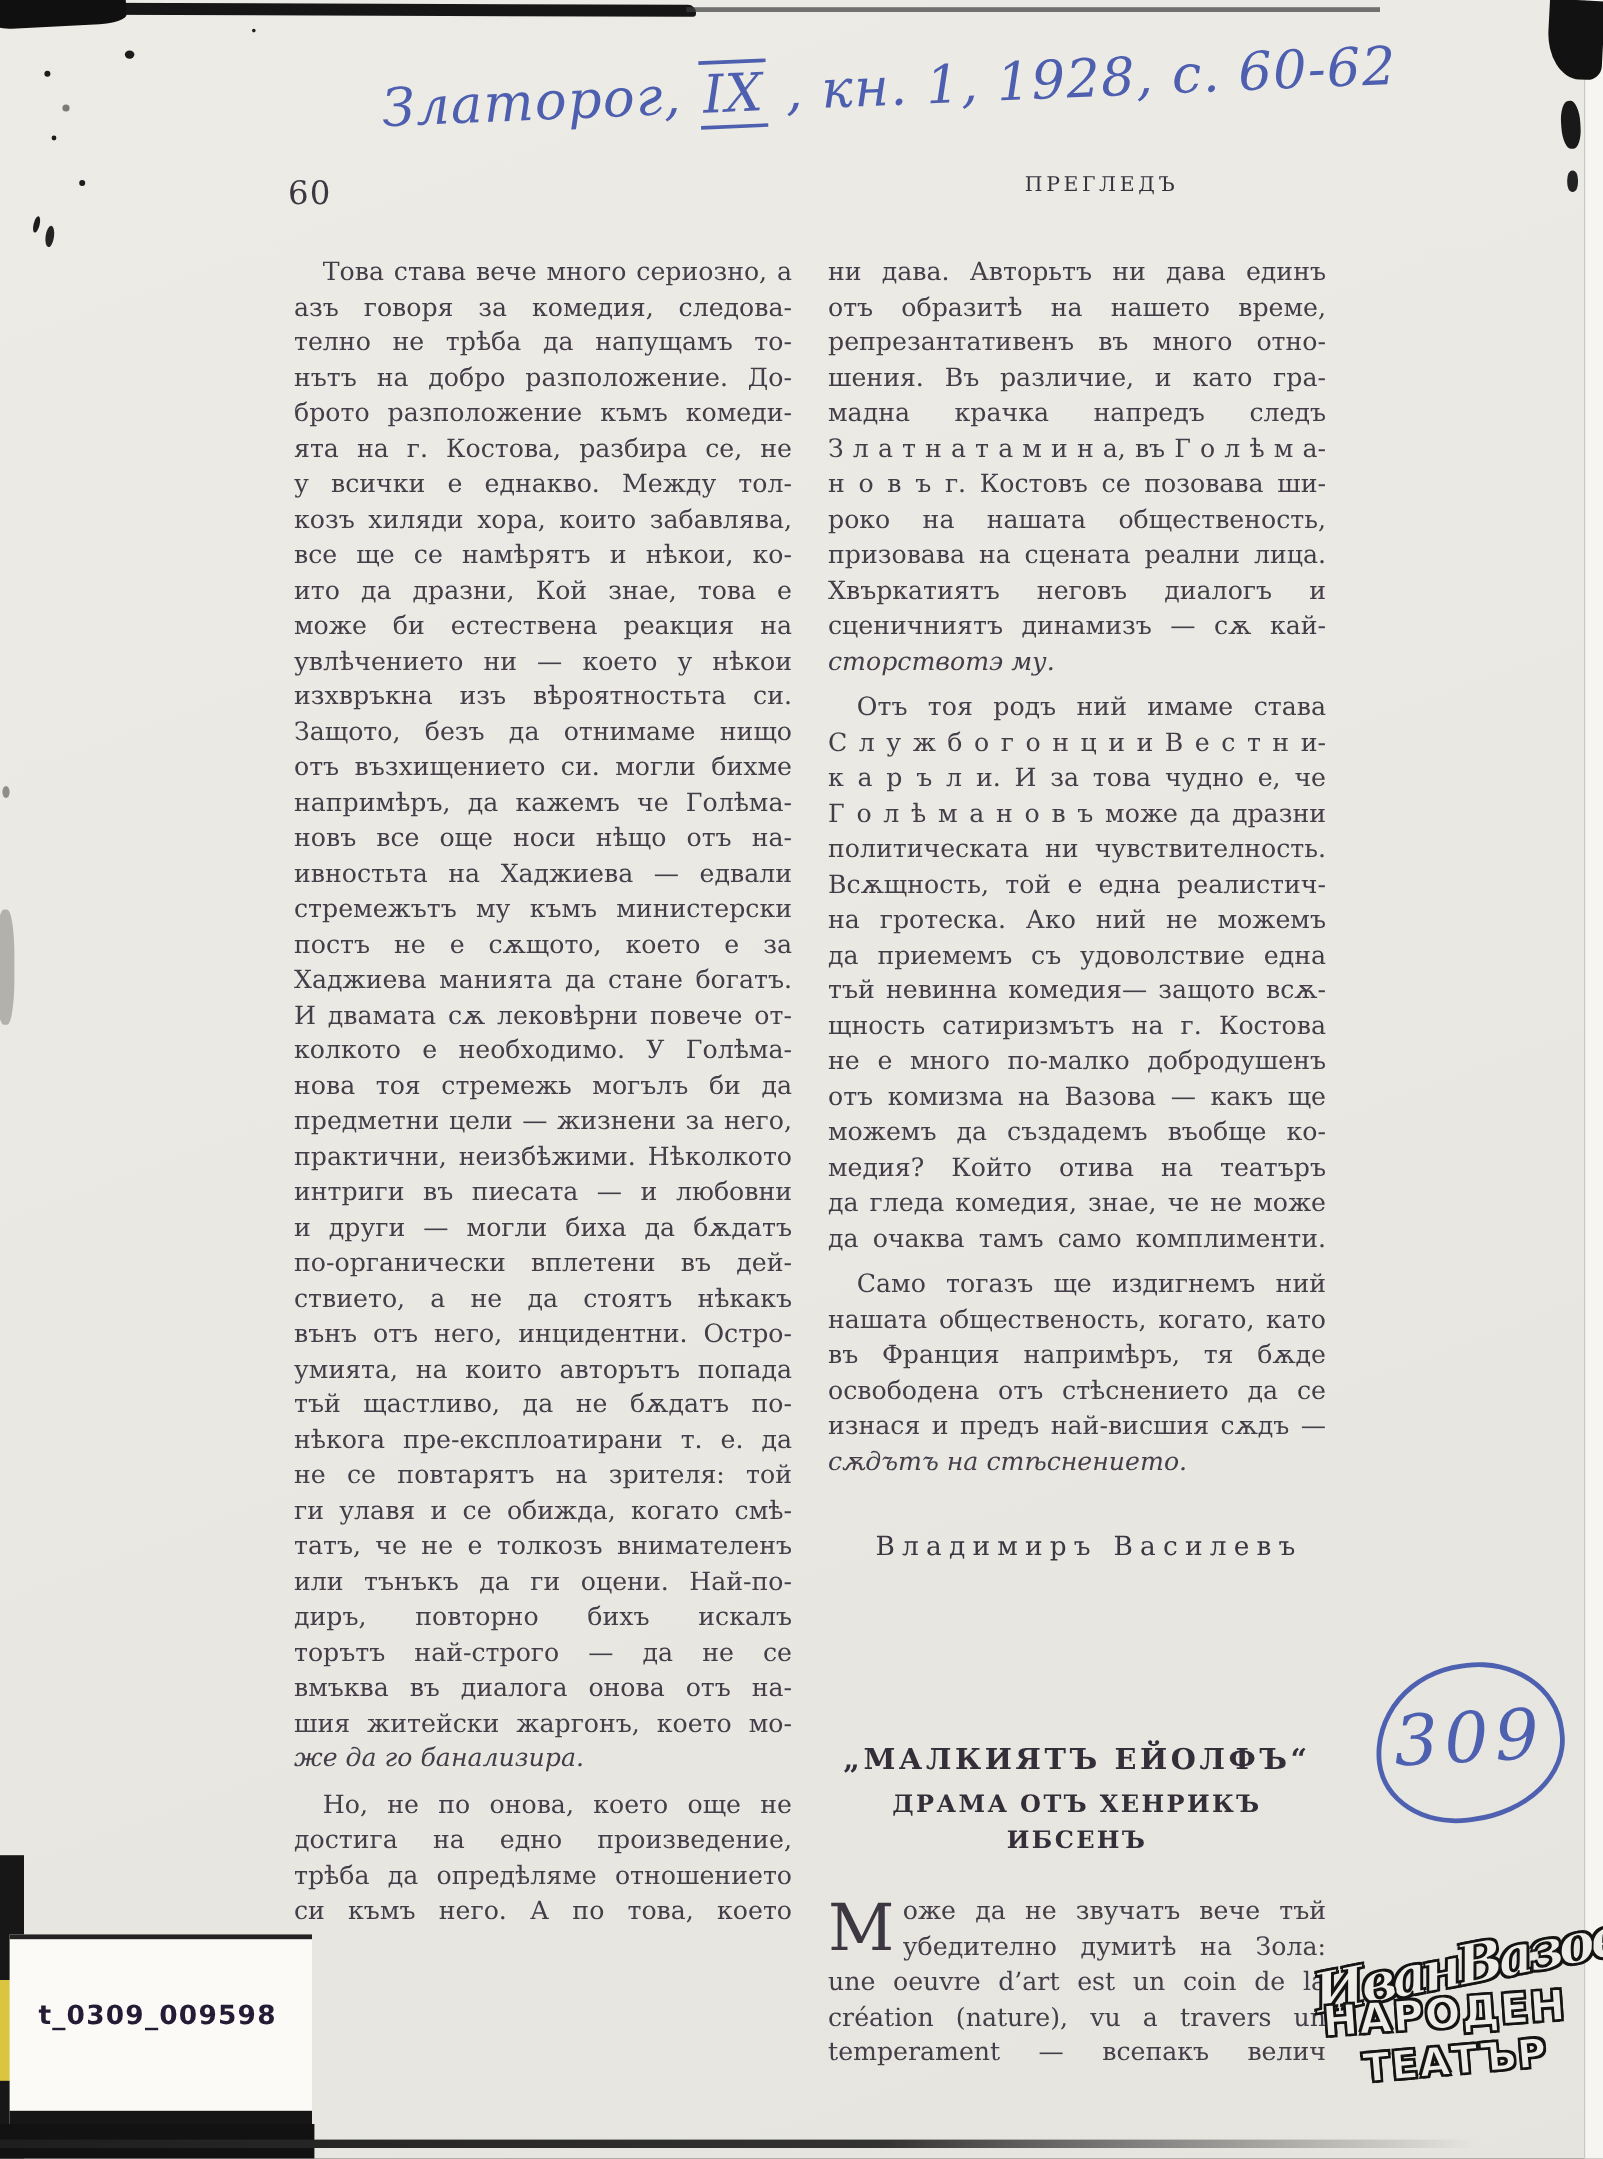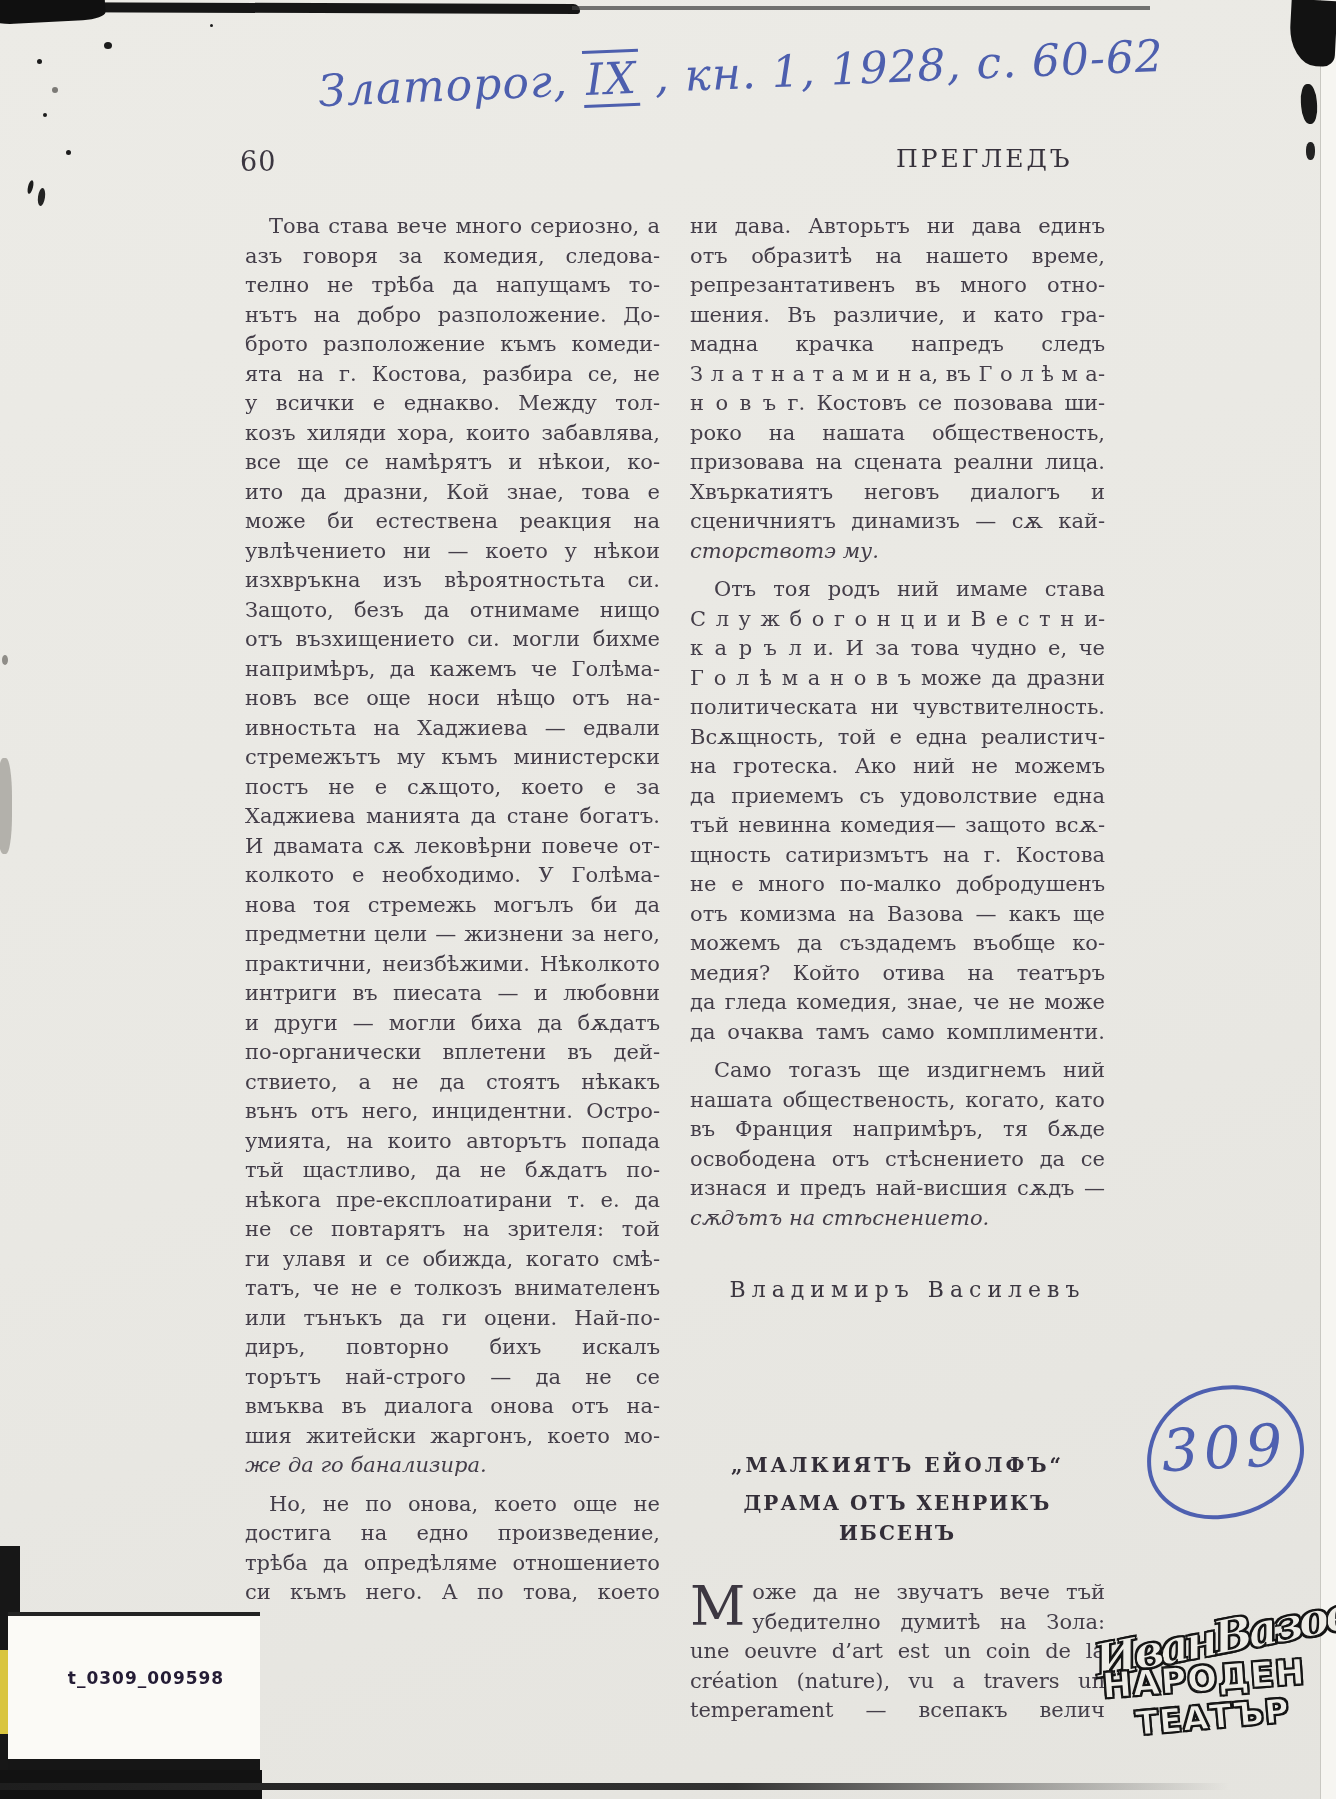--- a/index.html
+++ b/index.html
@@ -20,42 +20,42 @@
   .pin3{left:1306px;top:142px;width:9px;height:18px;background:#232323;border-radius:45%;}
   .spk{position:absolute;background:#1c1c1c;border-radius:50%;}
   .smudge-l{left:-3px;top:758px;width:15px;height:96px;background:#b3b1ab;border-radius:40%;}
   .smudge-l2{left:2px;top:655px;width:6px;height:10px;background:#8f8d88;border-radius:50%;}
   .bar-bl{left:0;top:1546px;width:20px;height:253px;background:#171717;}
   .strip-under{left:0;top:1770px;width:262px;height:29px;background:#121212;}
   .yellow{left:0;top:1650px;width:9px;height:84px;background:#d9c53f;}
   .bottom-line{left:0;top:1783px;width:1336px;height:7px;background:linear-gradient(to right,#1e1e1e 0%,#333 55%,rgba(60,60,60,0) 92%);}
   
   .pagenum{position:absolute;left:240px;top:146px;font-size:27px;letter-spacing:1px;color:#3c3741;}
-  .runhead{position:absolute;left:896px;top:144px;font-size:25px;letter-spacing:3px;color:#37323c;}
+  .runhead{position:absolute;left:854px;top:144px;font-size:17px;letter-spacing:3px;color:#37323c;}
   
   .annot{
     position:absolute;left:318px;top:48px;width:820px;
     font-style:italic;font-size:44px;color:#4d5fae;
     transform:rotate(-2.4deg);letter-spacing:1px;white-space:nowrap;
   }
   .annot .roman{border-top:3px solid #4d5fae;border-bottom:3px solid #4d5fae;padding:0 3px;}
   
   .columns{position:absolute;left:245px;top:212px;width:862px;height:1560px;}
   .col{position:absolute;top:0;width:415px;font-size:21px;line-height:29.5px;}
   .col-left{left:0;}
   .col-right{left:445px;}
   .para .tl{text-align:justify;text-align-last:justify;}
   .para.llast .tl:last-child{text-align-last:left;font-style:italic;}
   .para.indent .tl:first-child{text-indent:24px;}
   .para + .para{margin-top:9px;}
   
   .signature{margin-top:42px;padding-left:20px;text-align:center;font-size:22px;letter-spacing:6px;color:#3c3741;white-space:nowrap;}
   
   .sect{margin-top:146px;text-align:center;color:#332e38;}
-  .sect .t1{font-size:20px;font-weight:bold;letter-spacing:3px;}
+  .sect .t1{font-size:24px;font-weight:bold;letter-spacing:3px;}
   .sect .t2{font-size:20px;font-weight:bold;letter-spacing:2px;margin-top:9px;}
   .drop-para{margin-top:30px;}
   .dropcap{float:left;font-size:54px;line-height:56px;padding:1px 7px 0 0;color:#3c3741;}
   
   .circ{
     position:absolute;left:1146px;top:1386px;width:150px;height:124px;
     border:4px solid #4e60b0;border-radius:52% 48% 55% 45% / 58% 50% 50% 45%;
     transform:rotate(-7deg);
   }
   .circ span{
@@ -71,22 +71,22 @@
   .stamp .script{font-family:"DejaVu Serif",serif;font-style:italic;font-size:46px;letter-spacing:-4px;transform:rotate(-9deg);}
   .stamp .l1{font-family:"DejaVu Sans",sans-serif;font-size:35px;letter-spacing:1px;margin:-8px 0 0 8px;transform:rotate(-2deg);}
   .stamp .l2{font-family:"DejaVu Sans",sans-serif;font-size:33px;letter-spacing:1px;margin:-2px 0 0 40px;transform:rotate(-3deg);}
   
   .catalog{
     position:absolute;left:8px;top:1612px;width:252px;height:158px;box-sizing:border-box;
     background:#fbfaf6;border-top:4px solid #232323;border-bottom:11px solid #161616;
   }
   .catalog span{
     display:block;padding:52px 0 0 24px;
-    font-family:"DejaVu Sans",sans-serif;font-weight:bold;font-size:17px;
-    letter-spacing:1px;color:#241c35;text-align:center;
+    font-family:"DejaVu Sans",sans-serif;font-weight:bold;font-size:22px;
+    letter-spacing:1px;color:#241c35;
   }
 </style>
 </head>
 <body>
 
 <div class="page">
 
   <div class="art edge-right"></div>
   <div class="art top-bar1"></div>
   <div class="art top-bar2"></div>

